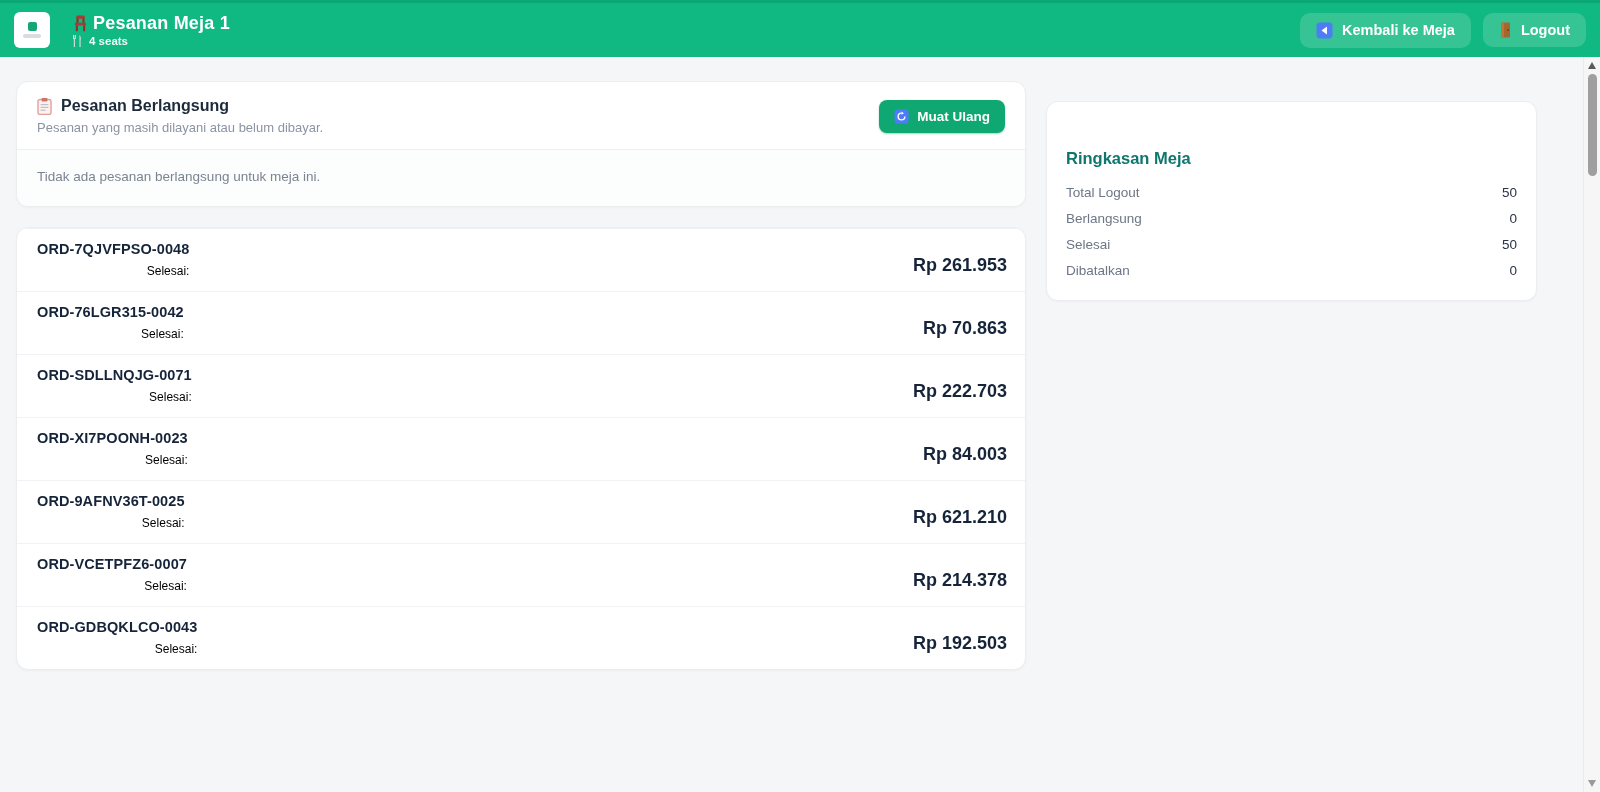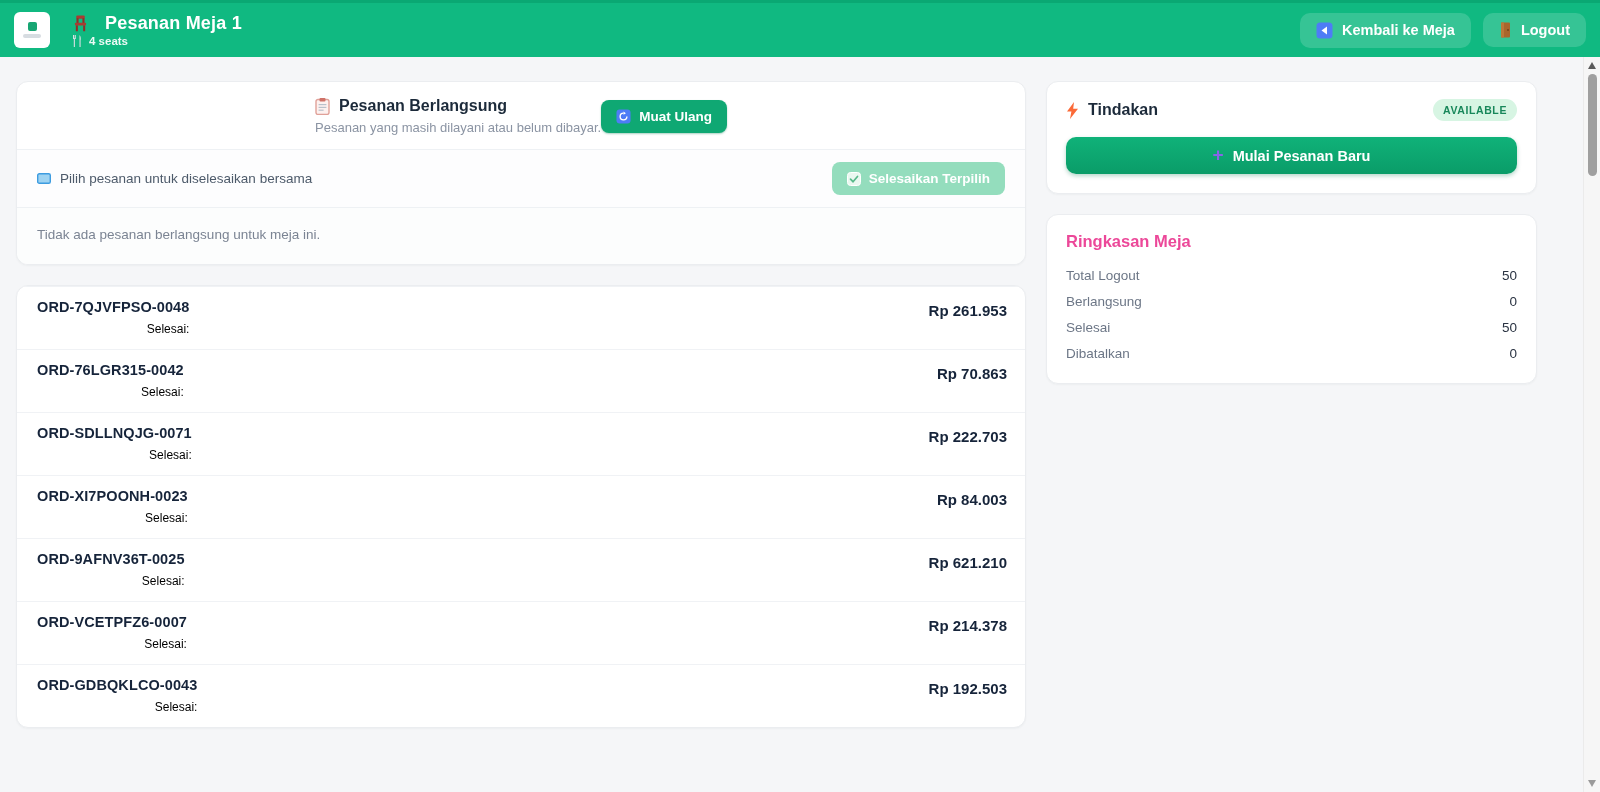--- a/index.html
+++ b/index.html
@@ -25,21 +25,21 @@
     background: #ffffff;
     border-radius: 6px;
     display: flex; flex-direction: column;
     align-items: center; justify-content: center;
     gap: 3px;
     margin-right: 22px;
   }
   .logo-mark { width: 9px; height: 9px; background: #17a673; border-radius: 2px; }
   .logo-bar  { width: 18px; height: 4px; background: #d7dce1; border-radius: 2px; }
   .title-wrap { display: flex; flex-direction: column; }
-  .title-line { display: flex; align-items: center; gap: 16px; }
+  .title-line { display: flex; align-items: center; gap: 4px; }
   .header-title { color: #ffffff; font-size: 18px; font-weight: bold; letter-spacing: 0.2px; }
   .seats-line { display: flex; align-items: center; gap: 6px; margin-top: 1px; }
   .seats-text { color: rgba(255,255,255,0.92); font-size: 11.5px; font-weight: bold; }
   .header-right { margin-left: auto; display: flex; gap: 12px; align-items: center; }
   .header-btn {
     display: flex; align-items: center; gap: 9px;
     background: rgba(255,255,255,0.16);
     border: none; border-radius: 10px;
     color: #ffffff; font-size: 14.5px;
     font-family: "Liberation Sans", sans-serif;
@@ -58,21 +58,21 @@
   .card {
     background: #ffffff;
     border: 1px solid #ebedf0;
     border-radius: 12px;
     box-shadow: 0 1px 2px rgba(20,40,60,0.04);
     overflow: hidden;
   }
 
   
   .card-head {
-    display: flex; align-items: center; justify-content: center;
+    display: flex; align-items: center; justify-content: space-between;
     padding: 15px 20px 14px 20px;
   }
   .card-title-wrap { display: flex; flex-direction: column; gap: 5px; }
   .card-title-line { display: flex; align-items: center; gap: 9px; }
   .card-title { font-size: 16px; font-weight: bold; color: #1c2a3a; }
   .card-sub { font-size: 13px; color: #8b94a3; }
   .btn-green {
     display: flex; align-items: center; gap: 8px;
     background: #0fa873;
     border: none; border-radius: 8px;
@@ -110,21 +110,21 @@
   .completed-head .card-title { margin-bottom: 6px; display: block; }
   .order-row {
     border-top: 1px solid #f0f2f5;
     display: flex; justify-content: space-between; align-items: flex-start;
     padding: 12px 18px 13px 20px;
     cursor: pointer;
   }
   .order-left { display: flex; flex-direction: column; gap: 7px; }
   .order-id { font-size: 14.5px; font-weight: bold; color: #16243a; letter-spacing: 0.1px; }
   .order-status { font-size: 12px; color: #000000; text-align: right; }
-  .order-amount { font-size: 15px; font-weight: bold; color: #16243a; margin-top: 3px; }
+  .order-amount { font-size: 18px; font-weight: bold; color: #16243a; margin-top: 14px; }
 
   
   .actions-head { display: flex; align-items: center; justify-content: space-between; padding: 17px 19px 0 19px; }
   .actions-title-line { display: flex; align-items: center; gap: 9px; }
   .badge {
     background: #d7f5e3; color: #18875a;
     font-size: 10.5px; font-weight: bold; letter-spacing: 0.6px;
     padding: 5px 10px; border-radius: 12px;
   }
   .btn-new-order {
@@ -135,21 +135,21 @@
     background: linear-gradient(180deg, #10b279, #0a9c68);
     border: none; border-radius: 10px;
     color: #ffffff; font-size: 14.5px; font-weight: bold;
     font-family: "Liberation Sans", sans-serif;
     cursor: pointer;
     box-shadow: 0 2px 4px rgba(10,120,80,0.30);
   }
   .plus-glyph { color: #8a63e8; font-size: 19px; font-weight: bold; line-height: 1; position: relative; top: -1px; }
 
   .card.summary { margin-top: 20px; padding: 17px 19px 16px 19px; }
-  .summary-title { font-size: 16.5px; font-weight: bold; color: #ec4899; margin-bottom: 12px; }
+  .summary-title { font-size: 16.5px; font-weight: bold; color: #0f766e; margin-bottom: 12px; margin-top: 30px; }
   .summary-row { display: flex; justify-content: space-between; align-items: center; padding: 5px 0 6px 0; }
   .summary-label { font-size: 13.5px; color: #6c7686; }
   .summary-value { font-size: 13.5px; color: #2a3342; }
 
   
   .scrollbar {
     position: absolute; top: 57px; right: 0;
     width: 17px; height: 735px;
     background: #f6f6f6;
     border-left: 1px solid #ebebeb;
@@ -254,39 +254,20 @@
             <svg width="15" height="15" viewBox="0 0 16 16">
               <rect x="0.5" y="0.5" width="15" height="15" rx="3.5" fill="#4e7cf6"></rect>
               <path d="M11.6 8 A3.6 3.6 0 1 1 8 4.4" fill="none" stroke="#ffffff" stroke-width="1.5"></path>
               <path d="M8 2.6 L10.6 4.4 L8 6.2 Z" fill="#ffffff"></path>
             </svg>
           </span>
           <span>Muat Ulang</span>
         </button>
       </div>
 
-      <div class="select-row">
-        <div class="select-left">
-          <span class="icon">
-            <svg width="14" height="11" viewBox="0 0 14 11">
-              <rect x="0.7" y="0.7" width="12.6" height="9.6" rx="1.6" fill="#9ed3f2" stroke="#3d9ce0" stroke-width="1.4"></rect>
-            </svg>
-          </span>
-          <span class="select-hint">Pilih pesanan untuk diselesaikan bersama</span>
-        </div>
-        <button class="btn-disabled">
-          <span class="icon">
-            <svg width="14" height="14" viewBox="0 0 14 14">
-              <rect x="0.5" y="0.5" width="13" height="13" rx="3" fill="#eaf8f0" stroke="#ffffff" stroke-width="1"></rect>
-              <path d="M3.5 7.2 L6 9.7 L10.5 4.5" fill="none" stroke="#58b98a" stroke-width="1.7" stroke-linecap="round"></path>
-            </svg>
-          </span>
-          <span>Selesaikan Terpilih</span>
-        </button>
-      </div>
 
       <div class="empty-row">
         <span class="empty-text">Tidak ada pesanan berlangsung untuk meja ini.</span>
       </div>
     </div>
 
     <div class="card completed">
 
       <div class="order-row">
         <div class="order-left">
@@ -341,37 +322,20 @@
           <span class="order-id">ORD-GDBQKLCO-0043</span>
           <span class="order-status">Selesai:</span>
         </div>
         <span class="order-amount">Rp 192.503</span>
       </div>
 
     </div>
   </div>
 
   <div class="col-right">
-    <div class="card">
-      <div class="actions-head">
-        <div class="actions-title-line">
-          <span class="icon">
-            <svg width="13" height="17" viewBox="0 0 13 17">
-              <path d="M8 0 L1 9.5 L5.4 9.5 L4 17 L12 6.8 L7.2 6.8 Z" fill="#fb6a38"></path>
-            </svg>
-          </span>
-          <span class="card-title">Tindakan</span>
-        </div>
-        <span class="badge">AVAILABLE</span>
-      </div>
-      <button class="btn-new-order">
-        <span class="plus-glyph">+</span>
-        <span>Mulai Pesanan Baru</span>
-      </button>
-    </div>
 
     <div class="card summary">
       <span class="summary-title" style="display:block;">Ringkasan Meja</span>
 
       <div class="summary-row">
         <span class="summary-label">Total Logout</span>
         <span class="summary-value">50</span>
       </div>
       <div class="summary-row">
         <span class="summary-label">Berlangsung</span>

